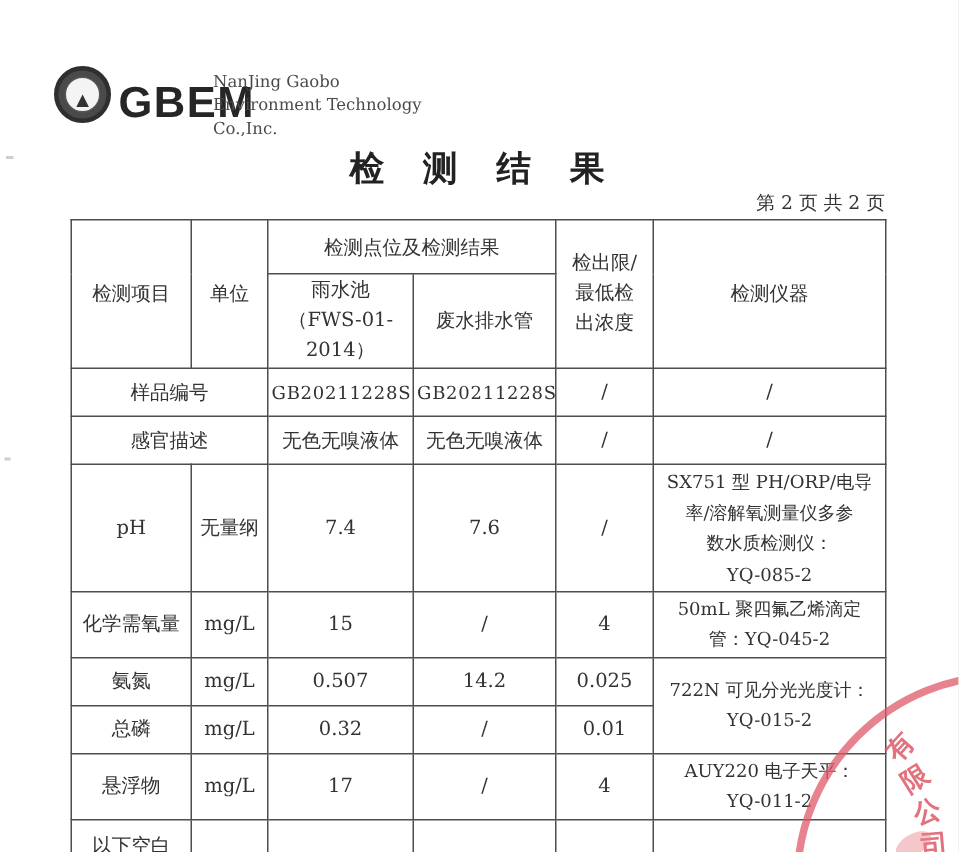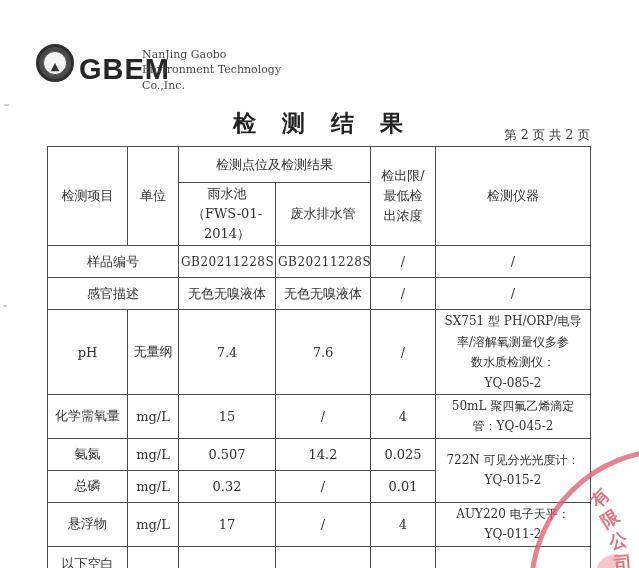--- a/index.html
+++ b/index.html
@@ -33,21 +33,21 @@
   .company-name{
     position:absolute;left:142px;top:47px;
     font-size:11px;line-height:1.4;color:#4a4a4a;
   }
   .doc-number{
     position:absolute;left:328px;top:53px;
     font-size:12.5px;color:#3a3a3a;letter-spacing:0.5px;
   }
   
   .report-title{
-    position:absolute;left:0;right:20px;top:108px;text-align:center;
+    position:absolute;left:0;right:20px;top:97px;text-align:center;
     font-size:23px;font-weight:bold;letter-spacing:9px;color:#222;padding-left:26px;
   }
   .page-info{
     position:absolute;left:420px;top:127px;width:170px;text-align:right;
     font-size:12.5px;color:#333;
   }
   
   table.results{
     position:absolute;left:47px;top:146px;
     border-collapse:collapse;table-layout:fixed;width:543px;

